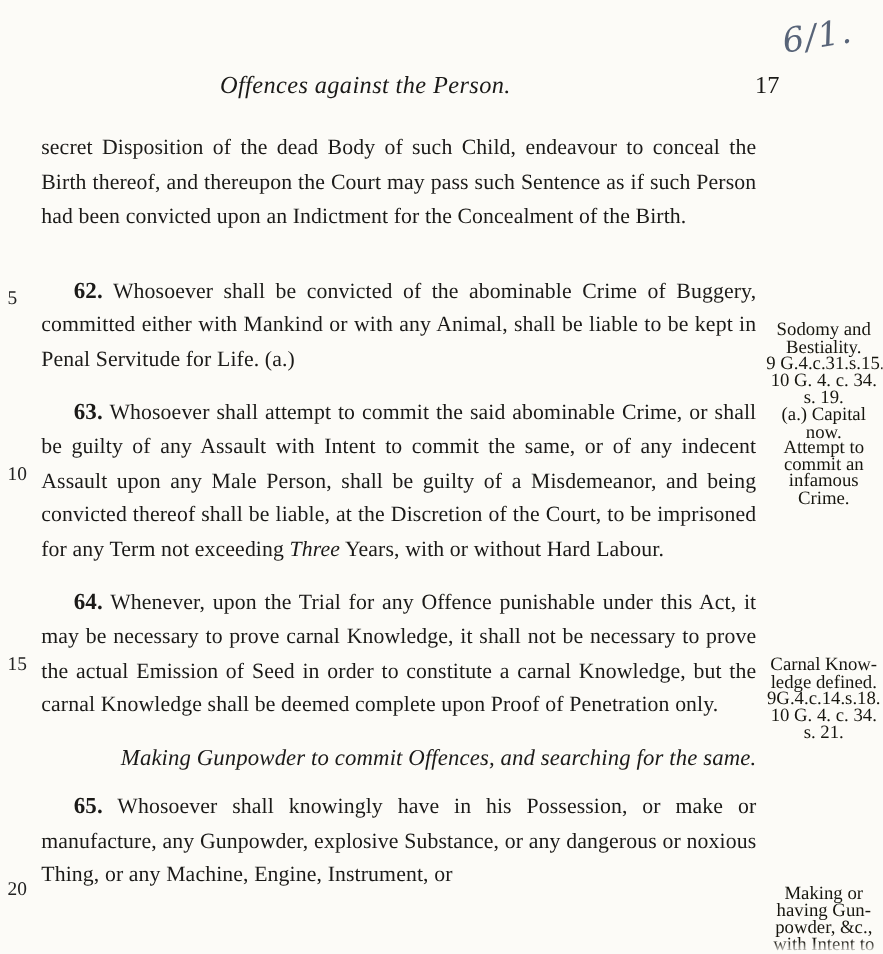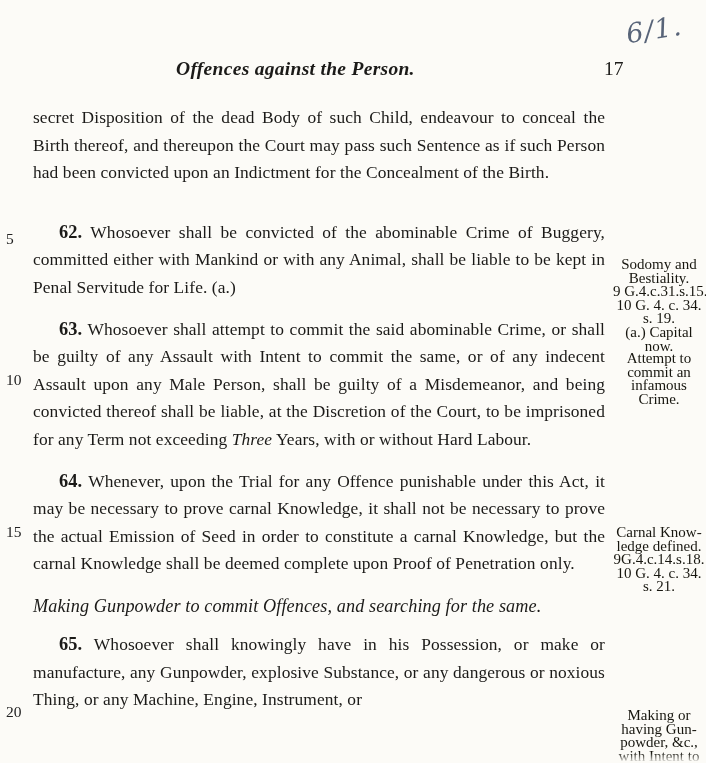--- a/index.html
+++ b/index.html
@@ -44,21 +44,20 @@
     width: 706px;
     height: 26px;
   }
   .running-title {
     position: absolute;
     left: 176px;
     top: 0;
     font-style: italic;
     font-size: 19.5px;
     letter-spacing: .3px;
-    font-weight: bold;
   }
   .page-number {
     position: absolute;
     left: 604px;
     top: 0;
     font-size: 19.5px;
   }
 
   
   .column {
@@ -89,21 +88,21 @@
     text-align: center;
     font-style: italic;
     font-size: 19px;
     margin: 0;
     padding: 0;
   }
   .subhead-italic {
     font-style: italic;
     font-size: 18.2px;
     margin: 0;
-    text-align: left;
+    text-align: right;
     letter-spacing: .1px;
   }
   .ital { font-style: italic; }
 
   
   .linenum {
     position: absolute;
     left: 6px;
     font-size: 15.5px;
     color: #222;

